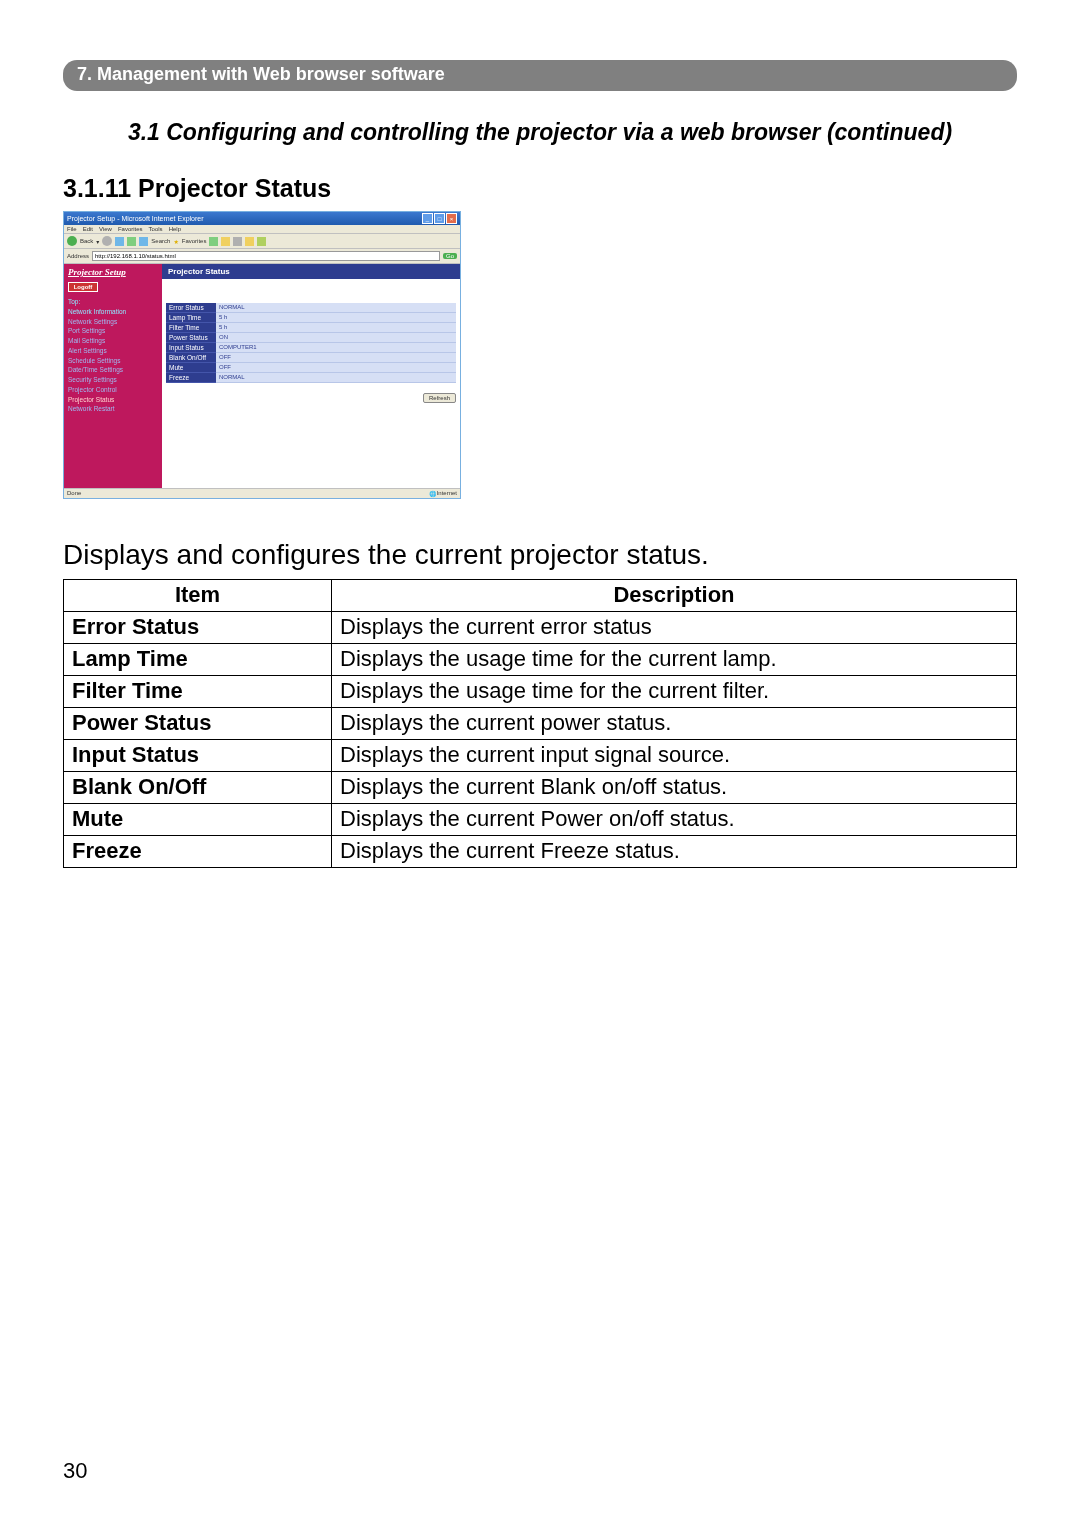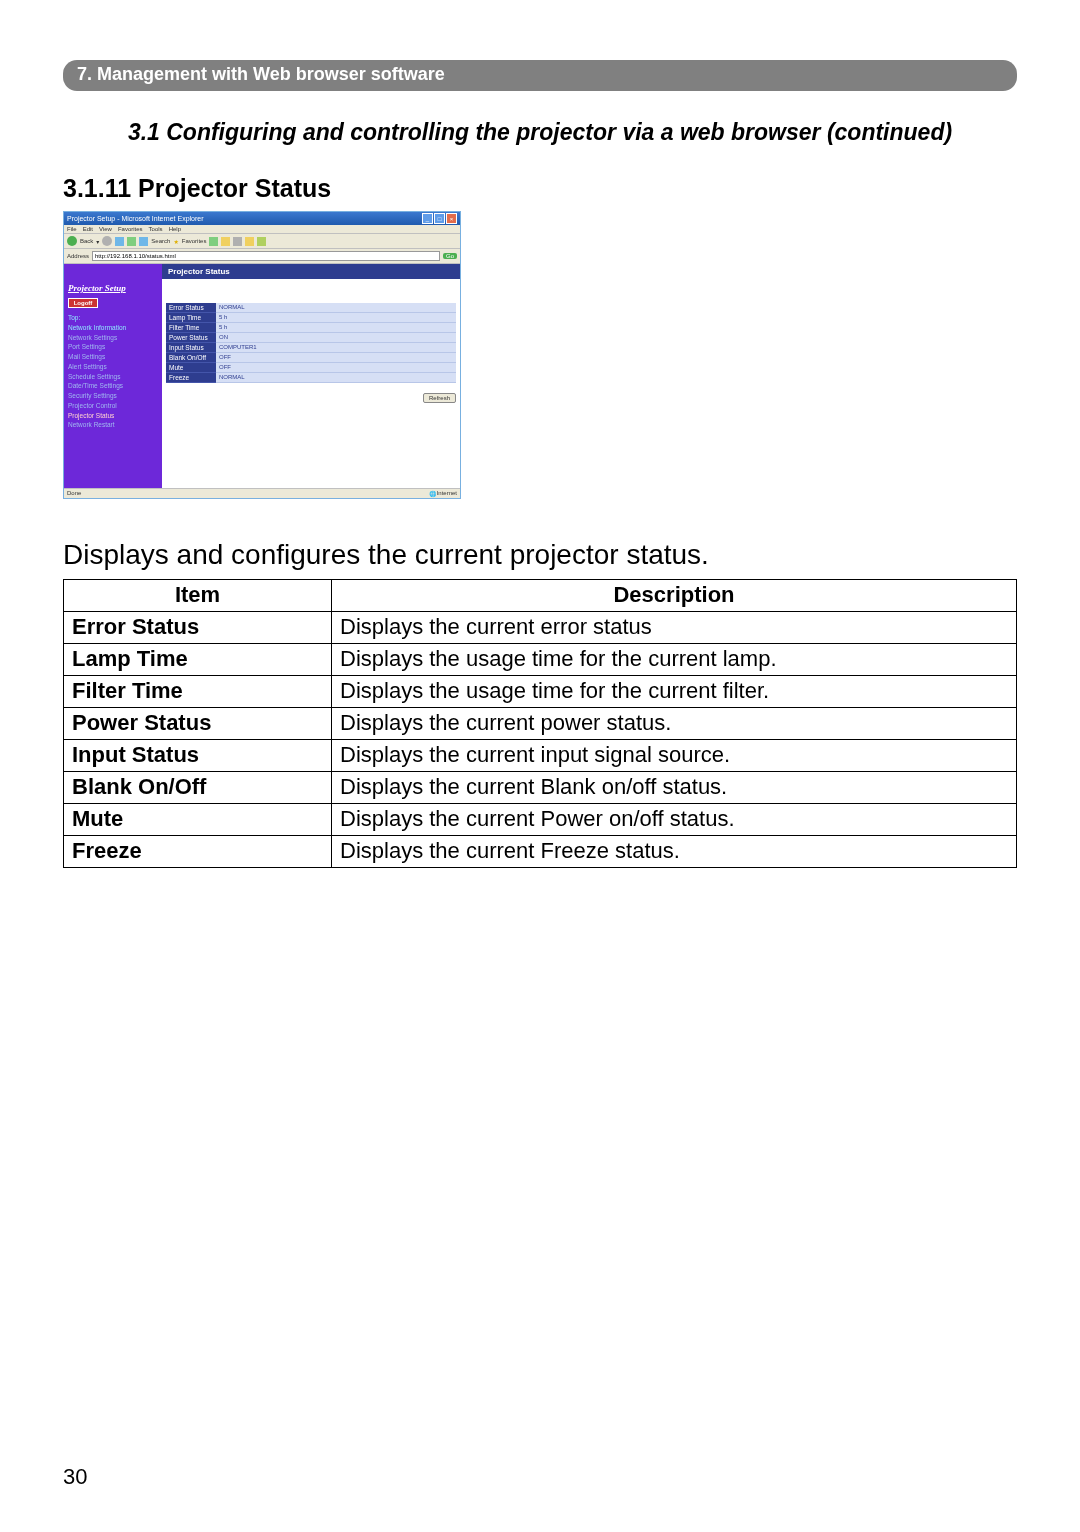--- a/index.html
+++ b/index.html
@@ -89,22 +89,22 @@
   .shot-address input {
     flex: 1; font-size: 6px; height: 10px; border: 1px solid #999;
     padding: 0 2px; background: #fff;
   }
   .go-btn {
     background: #4CAF50; color: #fff; font-size: 6px; padding: 0 3px;
     border-radius: 2px;
   }
   .shot-body { flex: 1; display: flex; background: #fff; }
   .shot-nav {
-    width: 98px; background: #6d28d9; color: #fff; font-size: 7px;
-    padding: 19px 4px; display: flex; flex-direction: column; gap: 1px;
+    width: 98px; background: #be185d; color: #fff; font-size: 7px;
+    padding: 3px 4px; display: flex; flex-direction: column; gap: 1px;
   }
   .shot-nav .setup-hd {
     color: #fff; font-weight: bold; font-style: italic; font-family: Georgia, serif;
     text-decoration: underline; font-size: 9px; margin-bottom: 3px;
   }
   .logoff-btn {
     background: #C33; color: #fff; font-size: 6px; font-weight: bold;
     padding: 1px 3px; width: 30px; text-align: center; margin: 1px 0 4px 0;
     border: 1px solid #fff;
   }
@@ -157,21 +157,21 @@
   }
   table.desc th {
     font-weight: bold;
     text-align: center;
   }
   table.desc td.item { font-weight: bold; width: 268px; }
 
   .page-number {
     position: absolute;
     left: 63px;
-    bottom: 42px;
+    bottom: 48px;
     font-size: 22px;
   }
 </style>
 </head>
 <body>
 
 <div class="page-inner">
 
   <div class="chapter-bar">7. Management with Web browser software</div>
 

